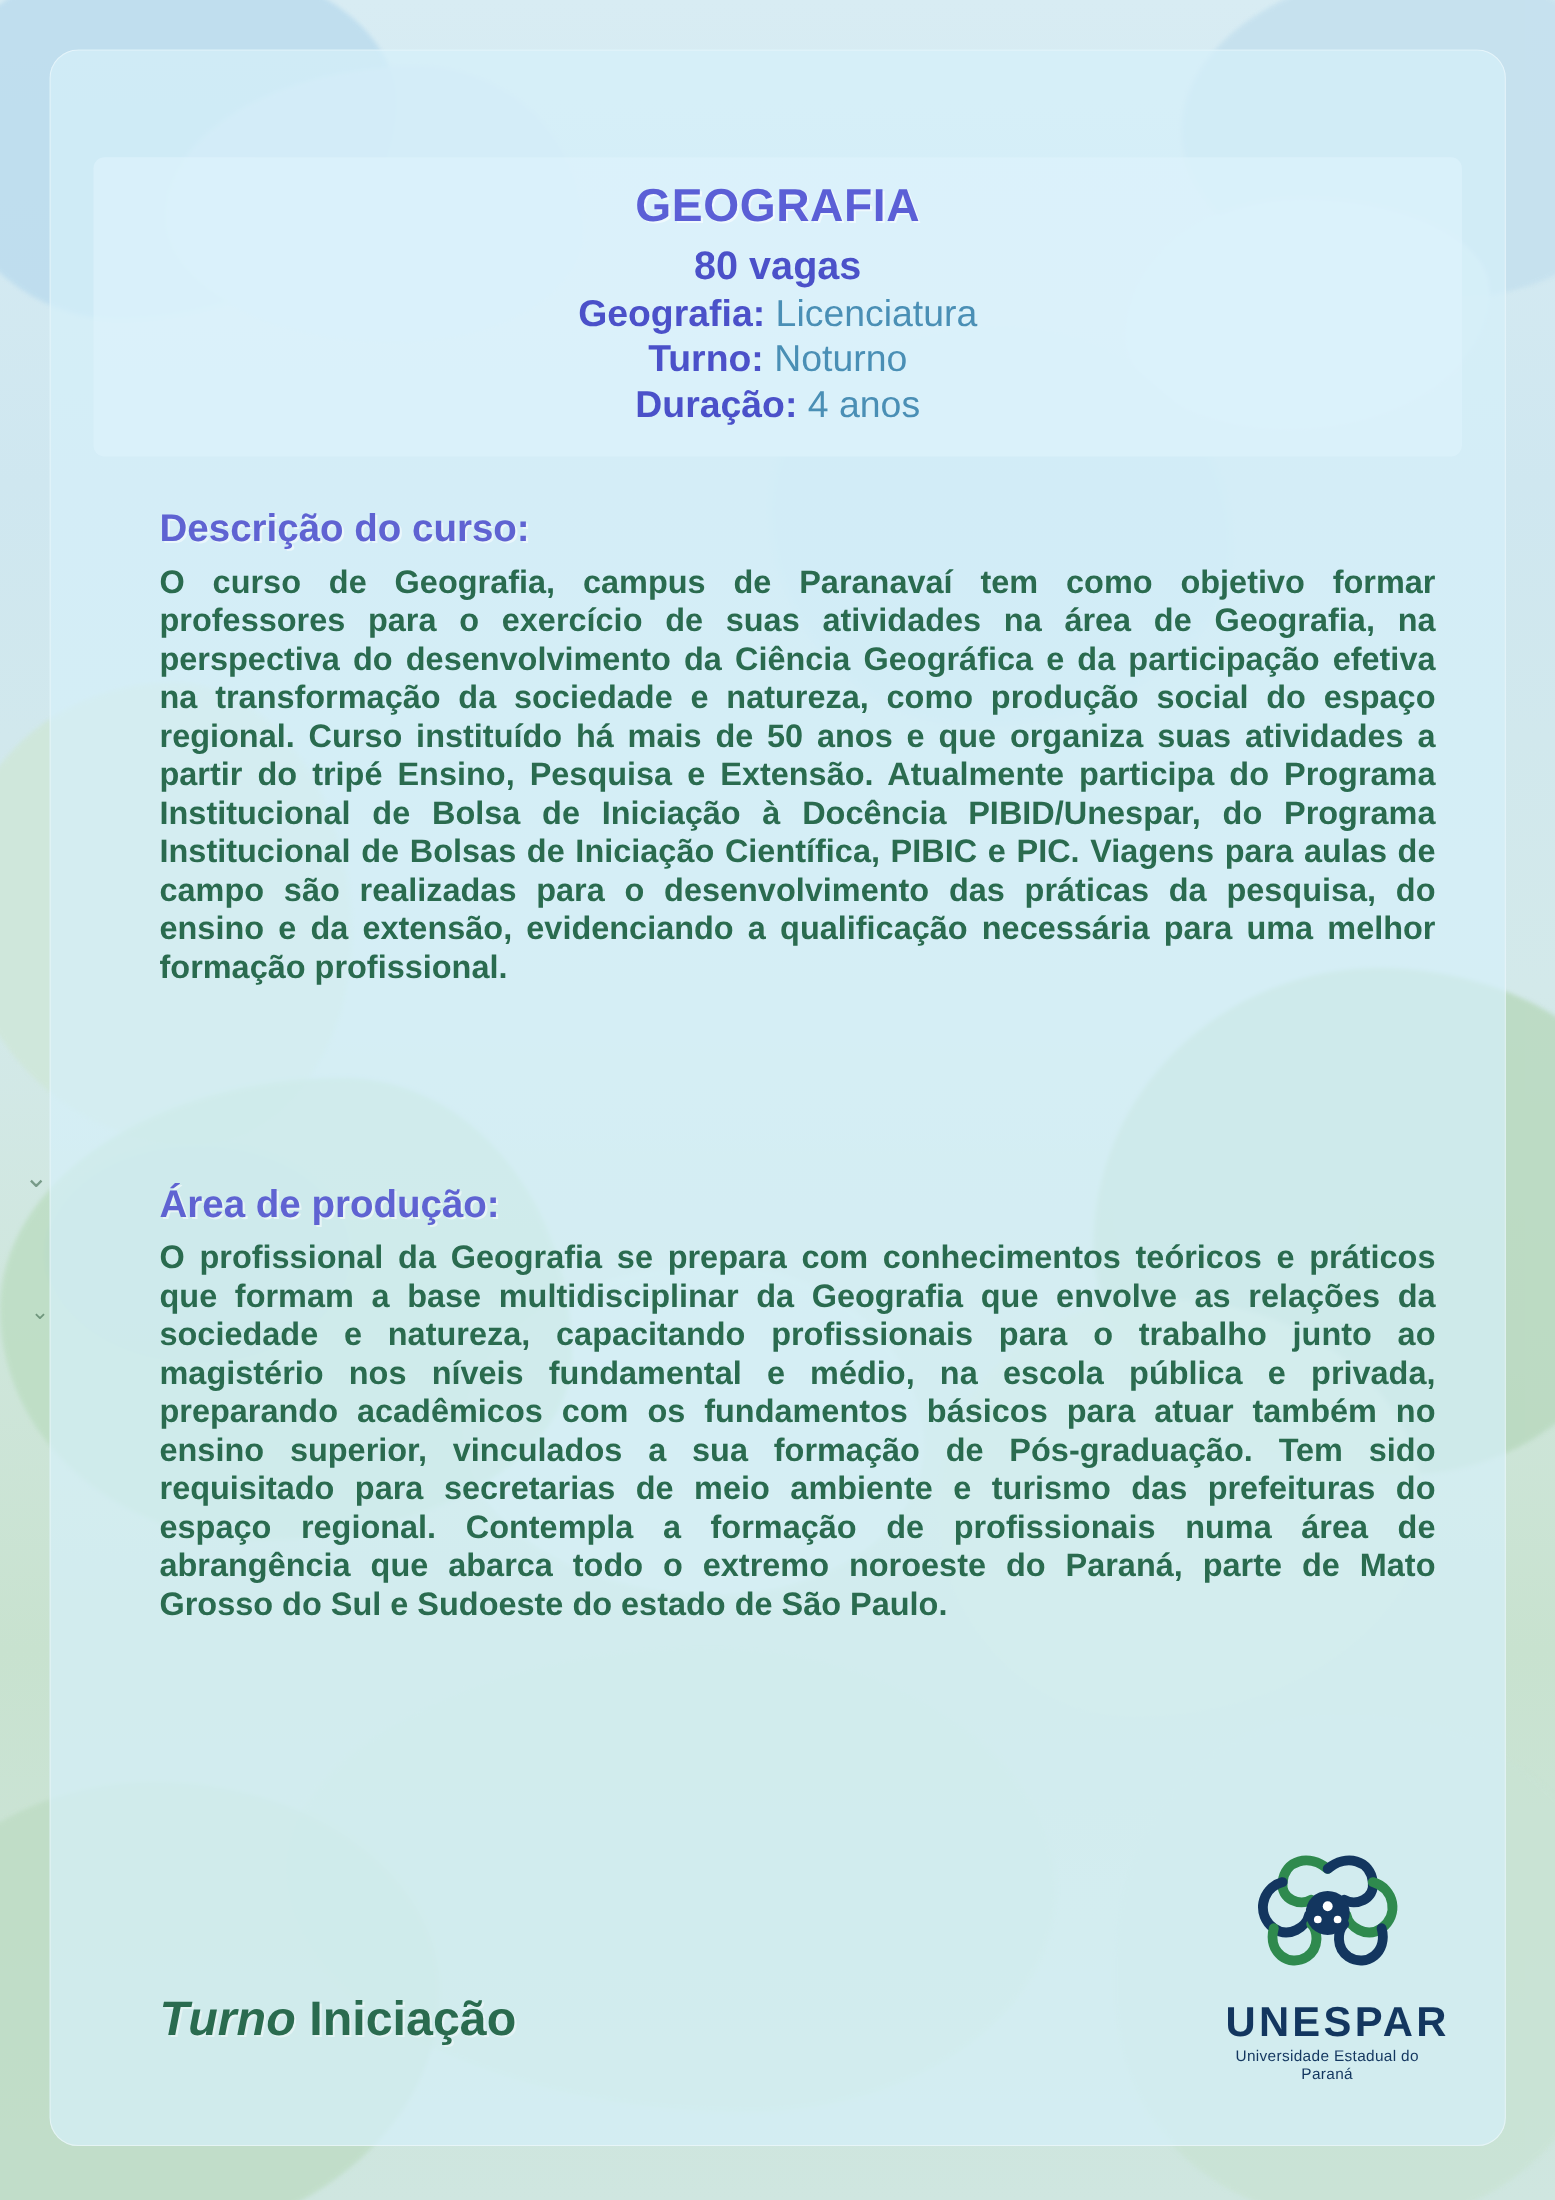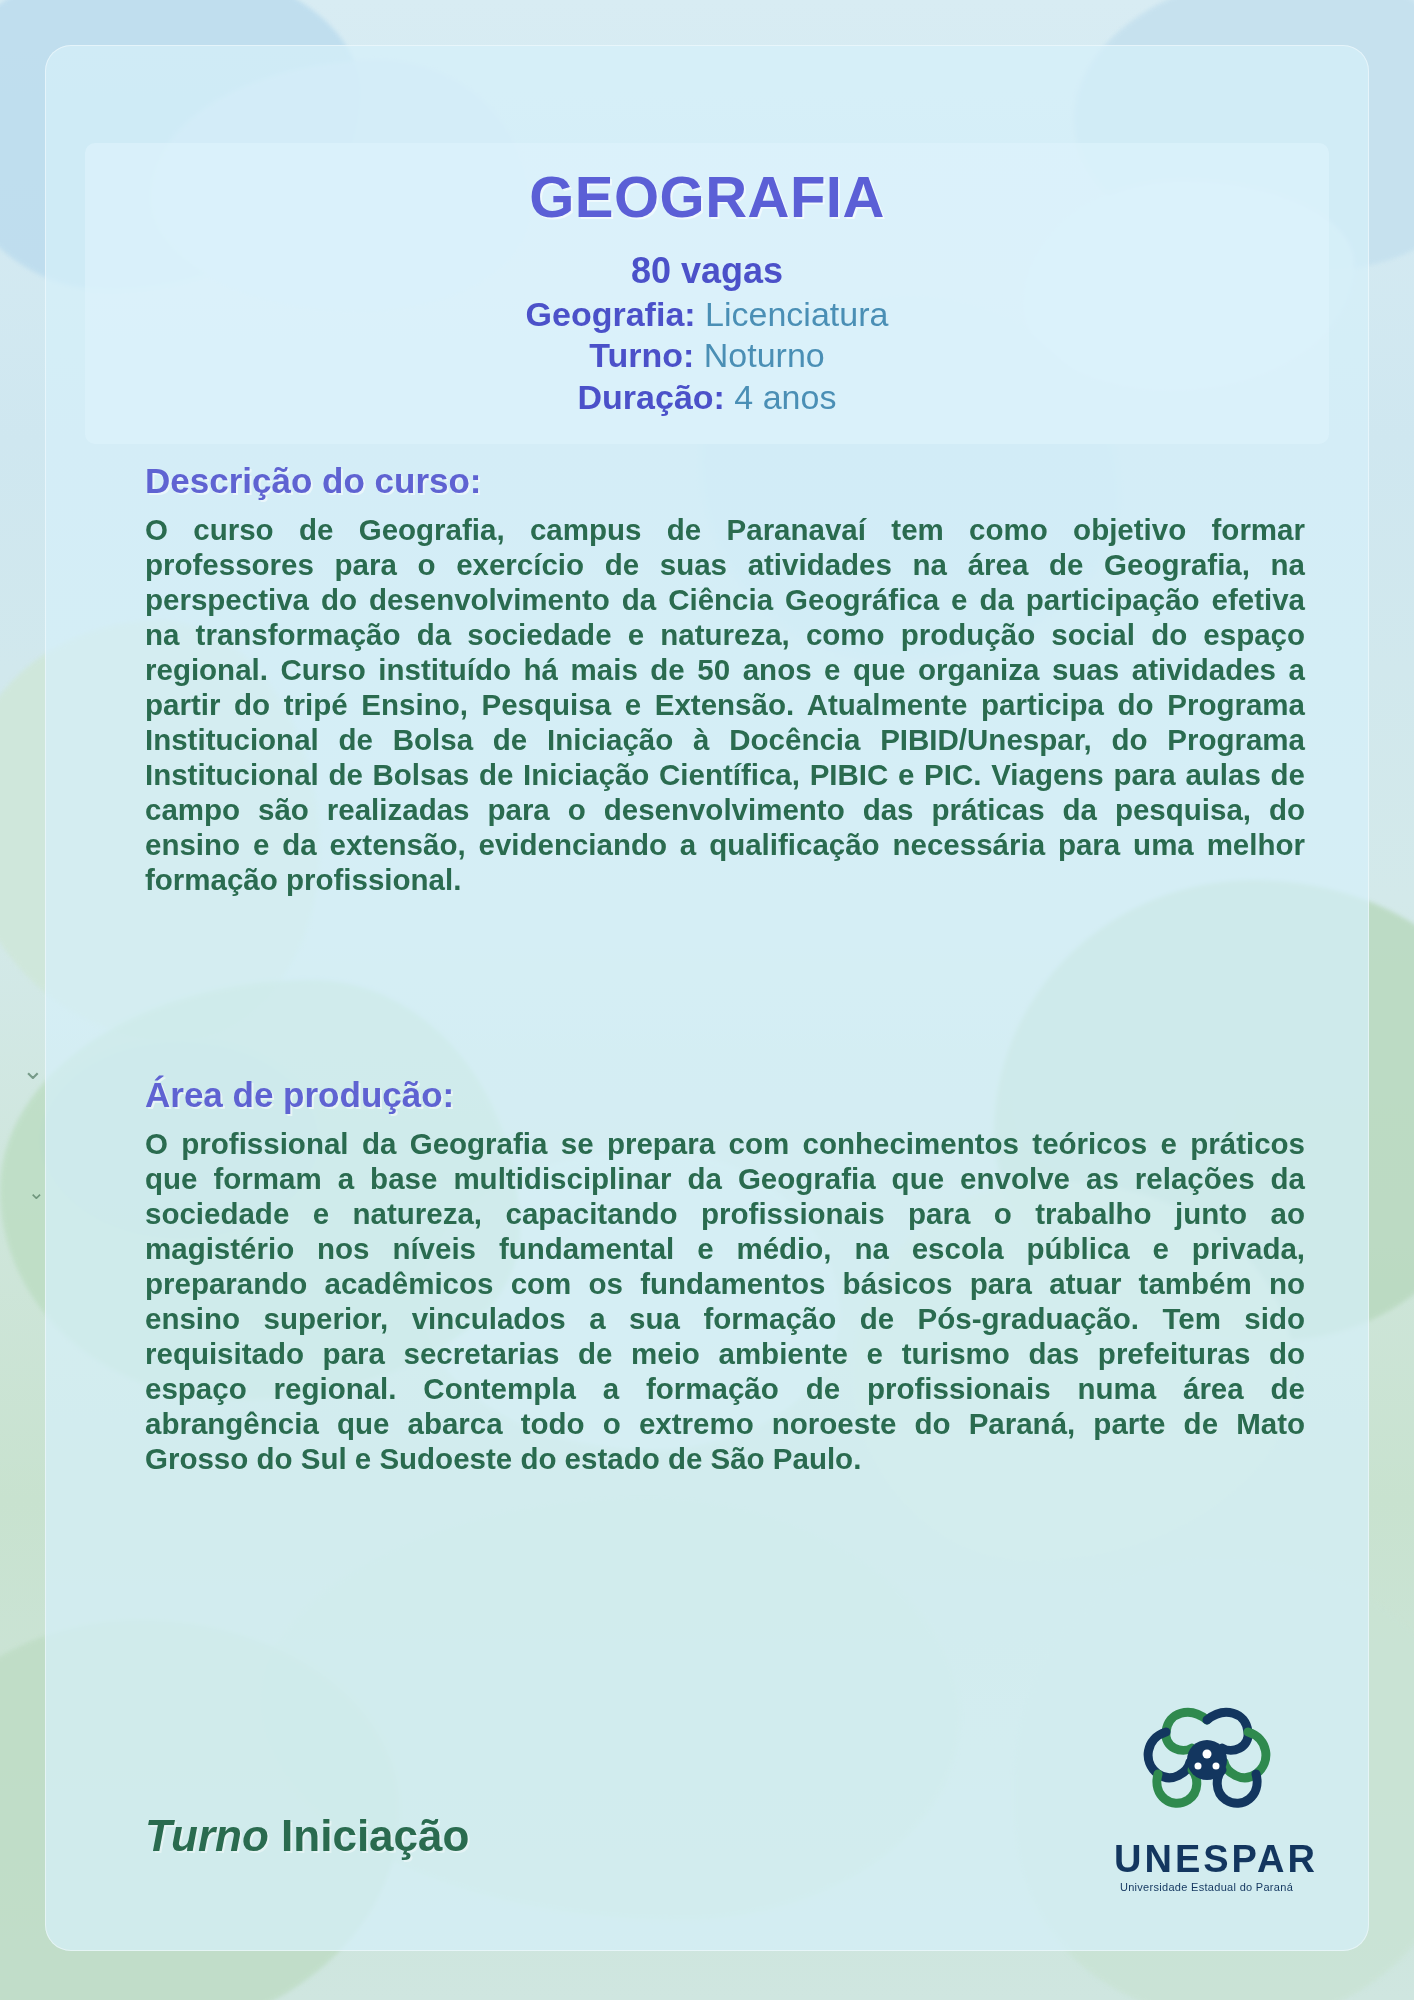--- a/index.html
+++ b/index.html
@@ -65,25 +65,25 @@
     position: absolute;
     left: 40px;
     top: 98px;
     width: 1244px;
     background: rgba(222, 243, 252, 0.66);
     border-radius: 10px;
     padding: 14px 0 26px 0;
     text-align: center;
   }
   #course-title {
-    font-size: 58px;
+    font-size: 42px;
     font-weight: bold;
     color: #5b5fd6;
     letter-spacing: .5px;
-    margin: 6px 0 20px 0;
+    margin: 6px 0 10px 0;
     text-shadow: 2px 2px 0 rgba(255,255,255,.55);
   }
   .meta-line {
     font-size: 34px;
     line-height: 1.22;
     color: #4a8fb5;
     font-weight: 400;
   }
   .meta-line b {
     color: #4b51c9;
@@ -144,21 +144,21 @@
   }
   #logo-word {
     font-size: 38px;
     font-weight: bold;
     letter-spacing: 3px;
     color: #13365f;
     line-height: 1;
     margin-top: 20px;
   }
   #logo-sub {
-    font-size: 11px;
+    font-size: 14px;
     color: #13365f;
     letter-spacing: .3px;
     margin-top: 3px;
   }
 </style>
 </head>
 <body>
 
 <div id="bg-layer">
   <div class="blob b1"></div>

